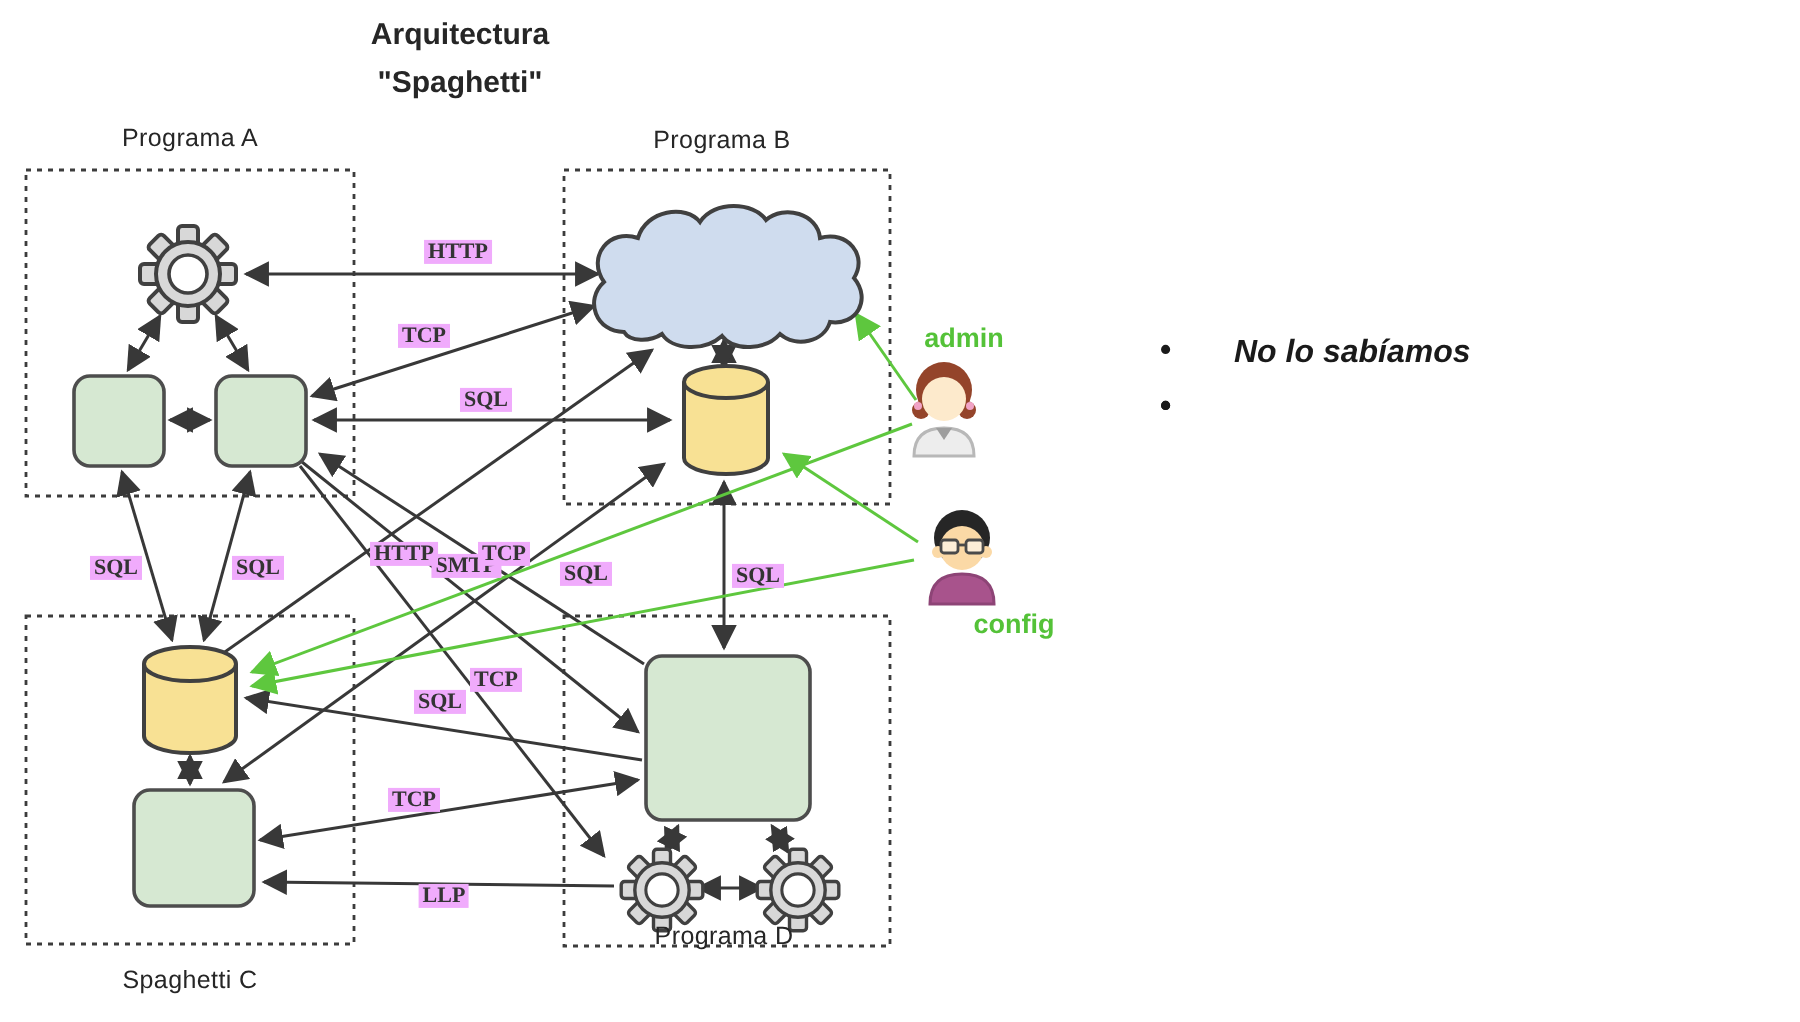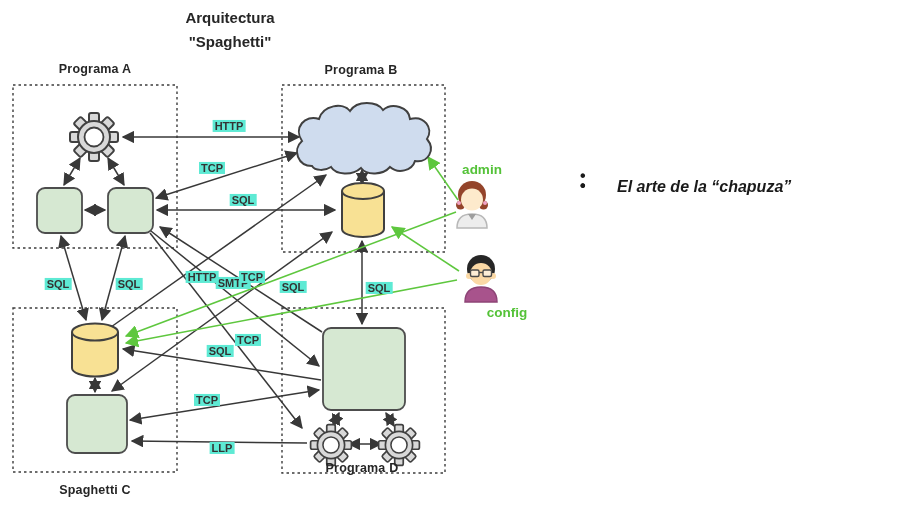--- a/index.html
+++ b/index.html
@@ -1,24 +1,24 @@
 <!DOCTYPE html>
 <html><head>
 <meta charset="utf-8">
 <style>
   html,body{margin:0;padding:0;background:#fff;}
   .stage{position:relative;width:810px;height:511px;background:#ffffff;overflow:hidden;
          font-family:"Liberation Sans",sans-serif;padding-left:16px;}
   .stage svg{position:absolute;left:0;top:0;}
   .title{position:absolute;left:150px;top:6px;width:160px;text-align:center;
          font-weight:700;font-size:15px;line-height:1.6;color:#262626;}
-  .prog{position:absolute;transform:translate(-50%,-50%);font-weight:700;font-size:12.5px;
+  .prog{position:absolute;transform:translate(-50%,-50%);font-weight:400;font-size:12.5px;
         color:#262626;letter-spacing:.2px;white-space:nowrap;}
   .lbl{position:absolute;transform:translate(-50%,-50%);font-weight:700;font-size:11px;
-       color:#333;background:#5eead4;padding:0 2px;line-height:1.1;white-space:nowrap;}
+       color:#333;background:#f0abfc;padding:0 2px;line-height:1.1;white-space:nowrap;font-family:Liberation Serif, serif;}
   .actor{position:absolute;transform:translate(-50%,-50%);font-weight:700;font-size:13.5px;
          color:#54c238;white-space:nowrap;}
   .bullets{position:absolute;left:580px;top:168px;margin:0;padding:0;list-style:none;}
   .bullets li{position:relative;padding-left:37px;margin-bottom:10px;
               font-style:italic;font-weight:600;font-size:16px;color:#1a1a1a;}
   .bullets li .dot{position:absolute;left:0;top:-1px;font-style:normal;font-weight:700;color:#1a1a1a;}
   .warning{position:absolute;left:552px;top:321px;width:348px;text-align:center;
            font-weight:700;font-size:35px;color:#fe0000;white-space:nowrap;}
 </style>
 </head>
@@ -155,19 +155,19 @@
   <div class="lbl" style="left:202px;top:277px;">HTTP</div>
   <div class="lbl" style="left:252px;top:277px;">TCP</div>
   <div class="lbl" style="left:293px;top:287px;">SQL</div>
   <div class="lbl" style="left:379px;top:288px;">SQL</div>
   <div class="lbl" style="left:248px;top:340px;">TCP</div>
   <div class="lbl" style="left:220px;top:351px;">SQL</div>
   <div class="lbl" style="left:207px;top:400px;">TCP</div>
   <div class="lbl" style="left:222px;top:448px;">LLP</div>
 
   <ul class="bullets">
+    <li><span class="dot">•</span><span>No lo sabíamos</span></li>
     <li><span class="dot">•</span></li>
     <li><span class="dot">•</span></li>
-    <li><span class="dot">•</span><span>El arte de la “chapuza”</span></li>
   </ul>
 
 
 </div>
 
 </body></html>

